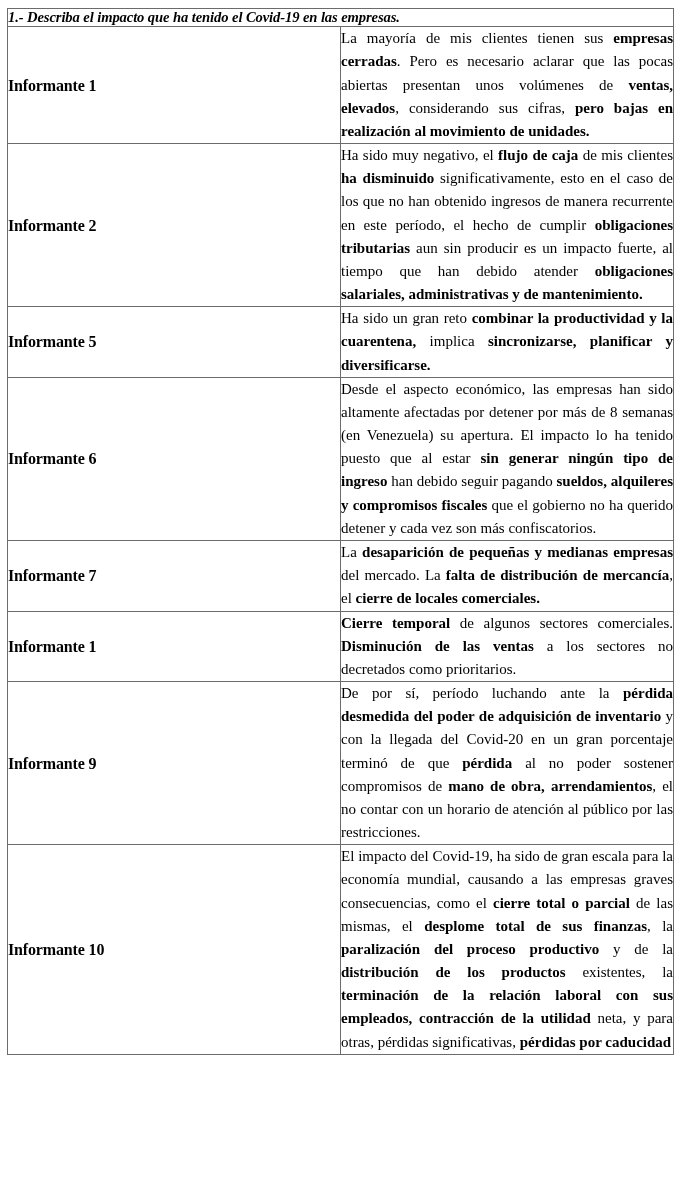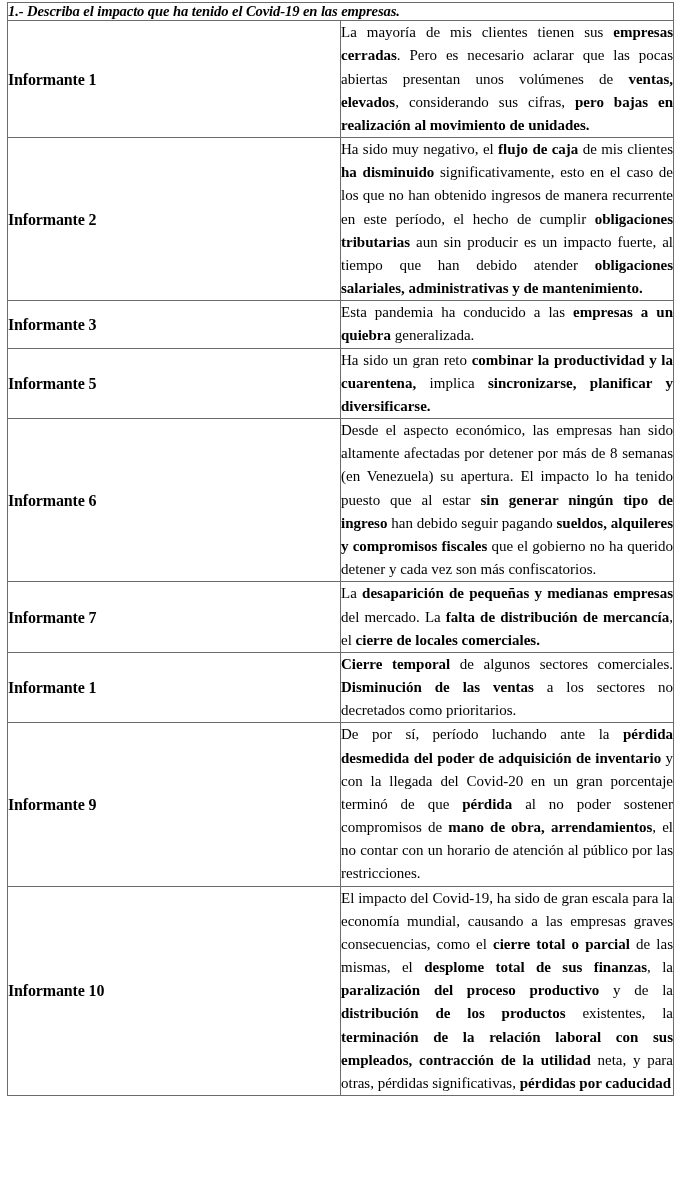--- a/index.html
+++ b/index.html
@@ -15,21 +15,21 @@
     font-family: "Liberation Serif", "DejaVu Serif", serif;
     color: #000000;
     -webkit-font-smoothing: antialiased;
   }
 
   .page {
     position: relative;
     width: 681px;
     height: 962px;
     box-sizing: border-box;
-    padding: 2px 7px 0 7px;
+    padding: 8px 7px 0 7px;
   }
 
   table.interview-table {
     width: 667px;
     border-collapse: collapse;
     table-layout: fixed;
     border: 1px solid #6b6b6b;
   }
 
   table.interview-table td {
@@ -97,26 +97,20 @@
             <p><span>La mayoría de mis clientes tienen sus </span><b>empresas cerradas</b><span>. Pero es necesario aclarar que las pocas abiertas presentan unos volúmenes de </span><b>ventas, elevados</b><span>, considerando sus cifras, </span><b>pero bajas en realización al movimiento de unidades.</b></p>
           </td>
         </tr>
         <tr>
           <td class="informant-cell">Informante 2</td>
           <td class="answer-cell">
             <p><span>Ha sido muy negativo, el </span><b>flujo de caja</b><span> de mis clientes </span><b>ha disminuido</b><span> significativamente, esto en el caso de los que no han obtenido ingresos de manera recurrente en este período, el hecho de cumplir </span><b>obligaciones tributarias</b><span> aun sin producir es un impacto fuerte, al tiempo que han debido atender </span><b>obligaciones salariales, administrativas y de mantenimiento.</b></p>
           </td>
         </tr>
         <tr>
-          <td class="informant-cell">Informante 3</td>
-          <td class="answer-cell">
-            <p><span>Esta pandemia ha conducido a las </span><b>empresas a un quiebra</b><span> generalizada.</span></p>
-          </td>
-        </tr>
-        <tr>
           <td class="informant-cell">Informante 5</td>
           <td class="answer-cell">
             <p><span>Ha sido un gran reto </span><b>combinar la productividad y la cuarentena,</b><span> implica </span><b>sincronizarse, planificar y diversificarse.</b></p>
           </td>
         </tr>
         <tr>
           <td class="informant-cell">Informante 6</td>
           <td class="answer-cell">
             <p><span>Desde el aspecto económico, las empresas han sido altamente afectadas por detener por más de 8 semanas (en Venezuela) su apertura. El impacto lo ha tenido puesto que al estar </span><b>sin generar ningún tipo de ingreso</b><span> han debido seguir pagando </span><b>sueldos, alquileres y compromisos fiscales</b><span> que el gobierno no ha querido detener y cada vez son más confiscatorios.</span></p>
           </td>

